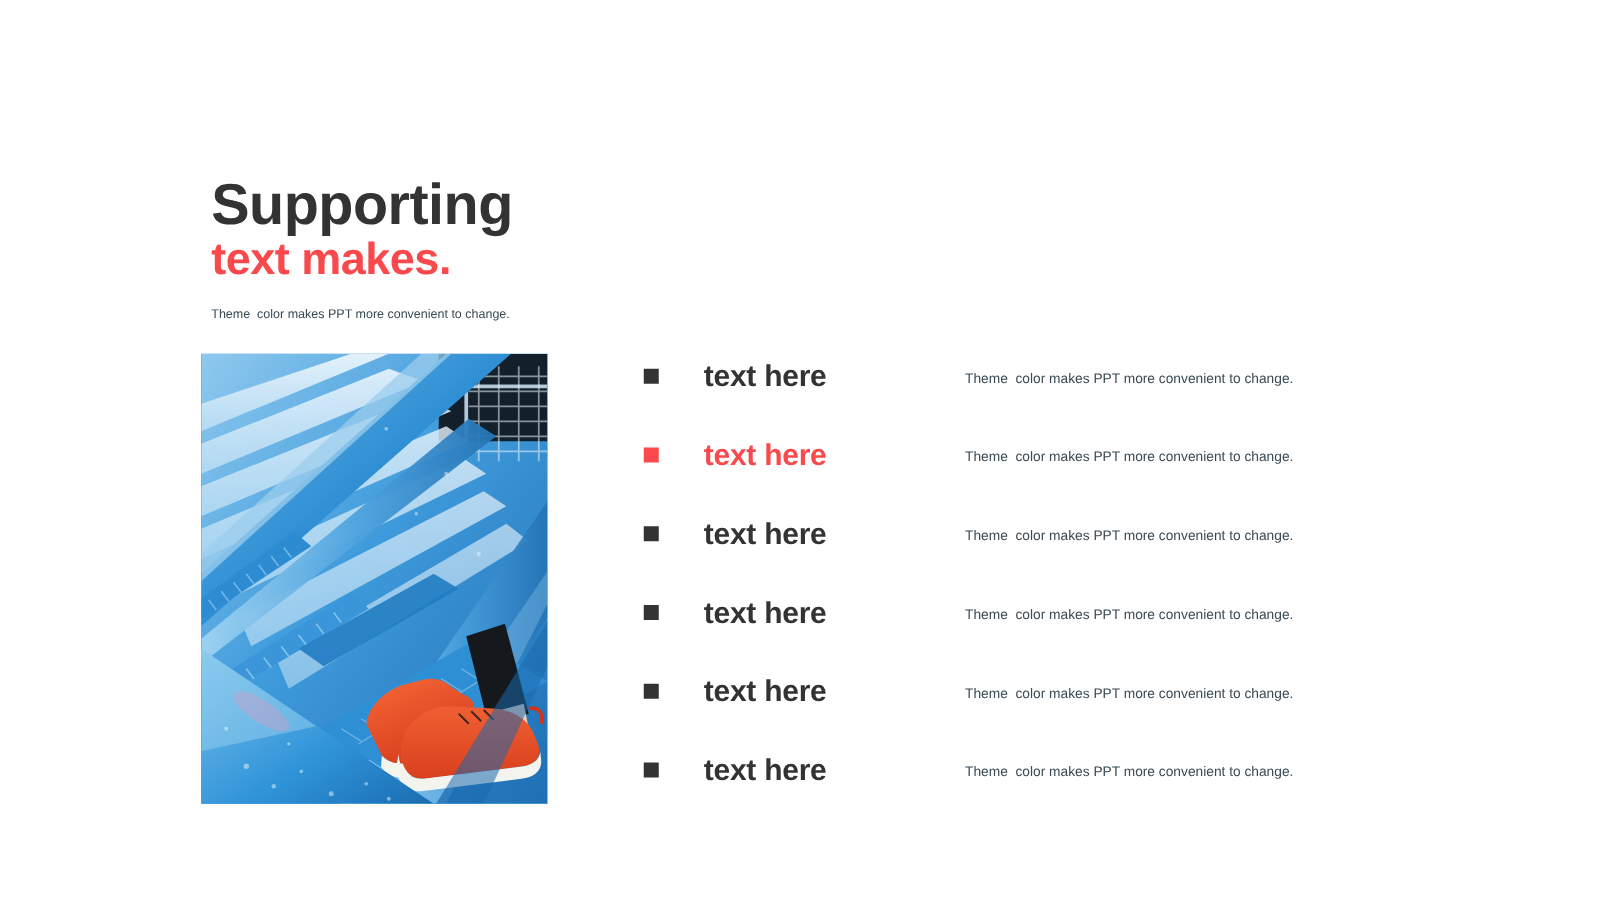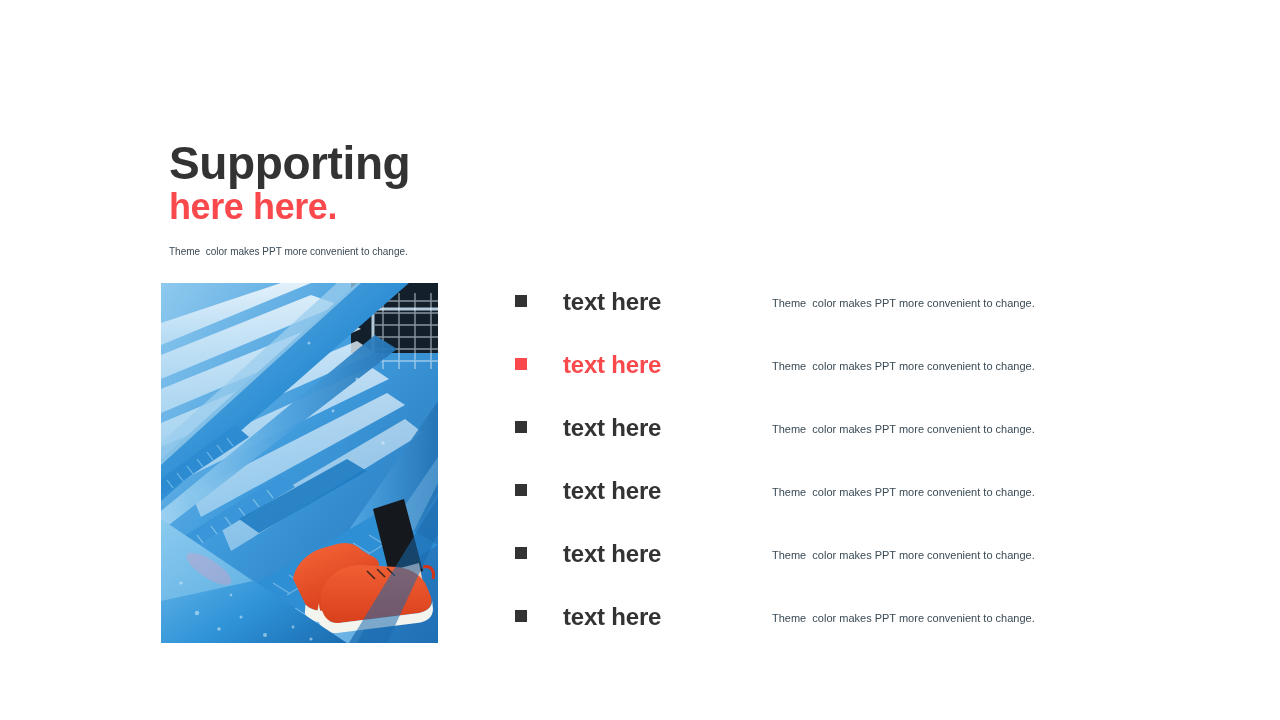--- a/index.html
+++ b/index.html
@@ -55,21 +55,21 @@
     line-height:15px; white-space:pre;
   }
 </style>
 </head>
 <body>
 
 <div class="slide">
 
   <div class="heading">
     <div class="heading-line1">Supporting</div>
-    <div class="heading-line2">here here.</div>
+    <div class="heading-line2">text makes.</div>
     <div class="heading-sub">Theme  color makes PPT more convenient to change.</div>
   </div>
 
   <div class="photo">
     <svg viewBox="0 0 277 360" preserveAspectRatio="xMidYMid slice">
       <defs>
         <linearGradient id="gBase" x1="0" y1="0" x2="1" y2="1">
           <stop offset="0%" stop-color="#8fc9ee"></stop>
           <stop offset="45%" stop-color="#3f9bdc"></stop>
           <stop offset="100%" stop-color="#1f6fb5"></stop>

